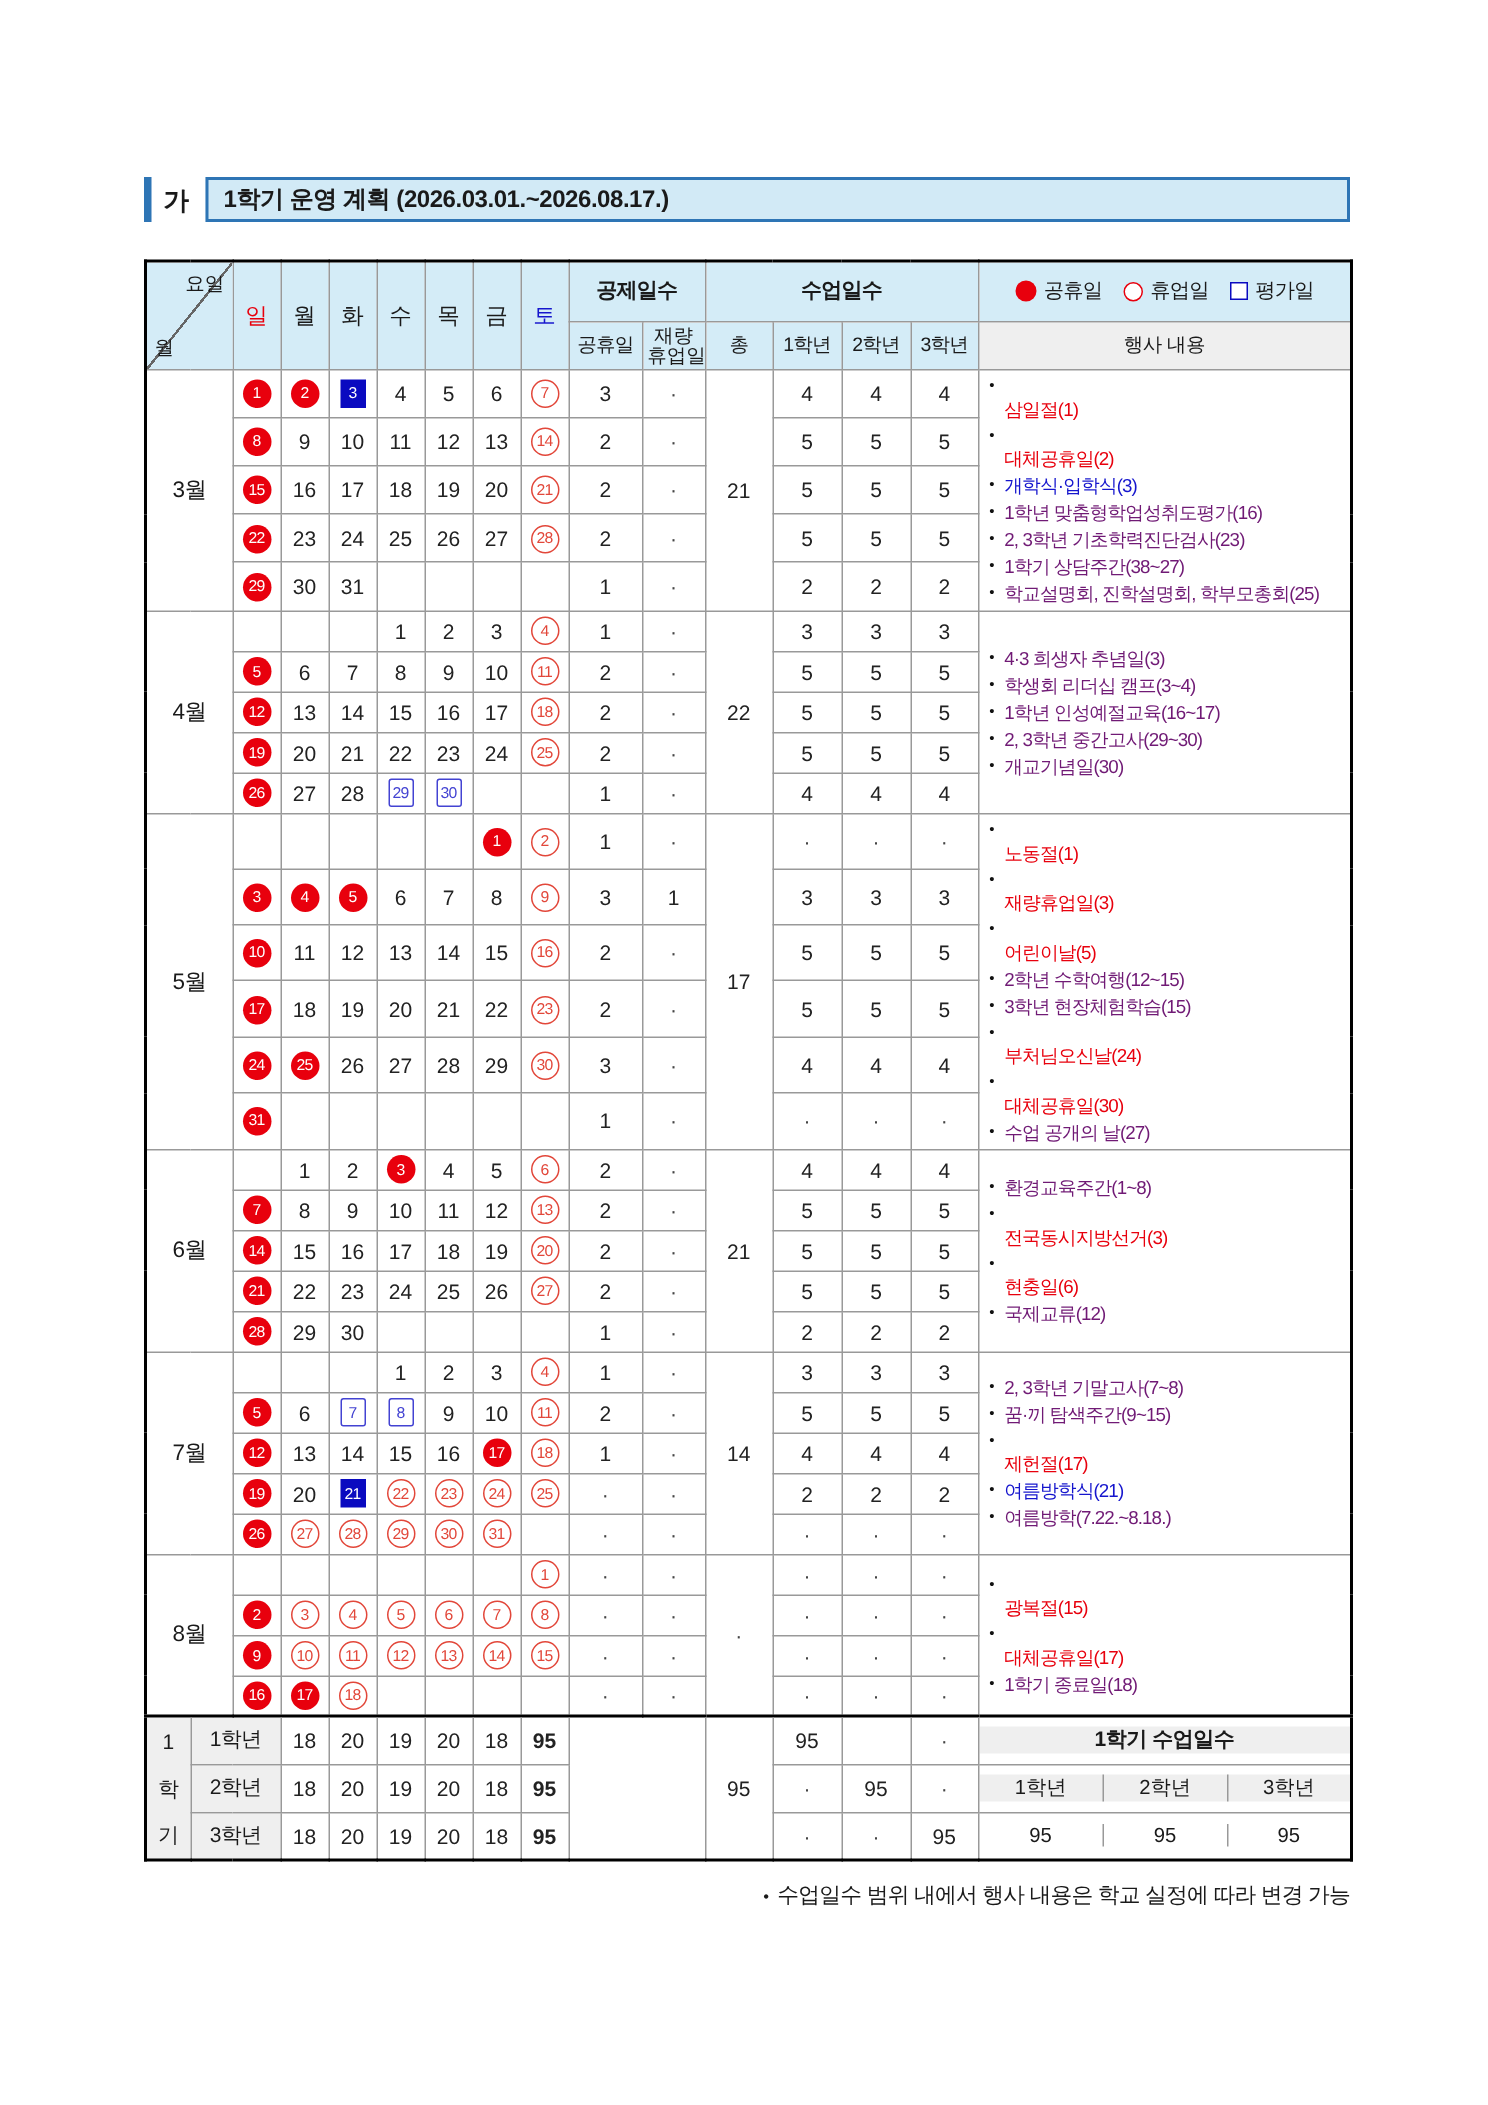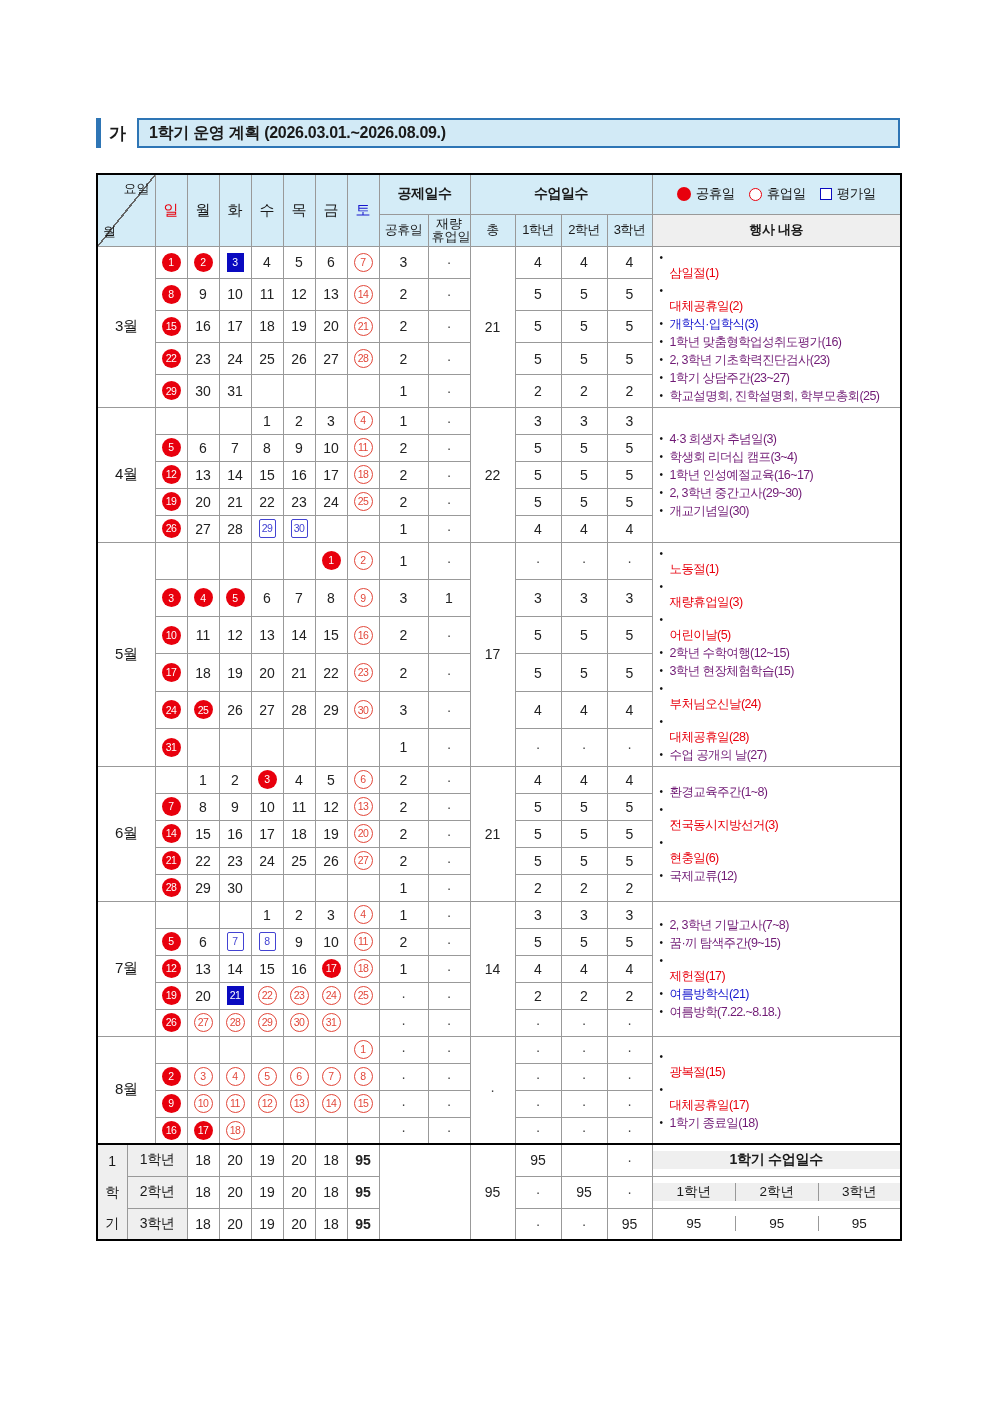--- a/index.html
+++ b/index.html
@@ -26,21 +26,21 @@
   td, th { border:1px solid #999; padding:0; text-align:center; vertical-align:middle; font-weight:normal; overflow:hidden; }
   thead th { background:var(--hdr-bg); }
   .hr1 th { height:40px; }
   .hr2 th { height:32px; font-size:13px; }
   .grp { font-weight:bold; font-size:14px; letter-spacing:-0.5px;text-align:center; }
   .dayname { font-size:15px; }
   .c-red { color:var(--red); }
   .c-blue { color:var(--blue-text); }
   .subhdr { font-size:13px; letter-spacing:-0.5px; }
   .wrapcol { font-size:12px; line-height:13px; padding:0 3px; word-break:keep-all; }
-  .events-hdr { background:var(--gray-bg) !important; font-weight:bold; font-size:14px; letter-spacing:-0.3px; }
+  .events-hdr { background:var(--gray-bg) !important; font-weight:normal; font-size:14px; letter-spacing:-0.3px; }
 
   
   .corner { position:relative; }
   .corner .diag { position:absolute; inset:0;
     background:linear-gradient(to bottom right, transparent calc(50% - 0.8px), #666 calc(50% - 0.8px), #666 calc(50% + 0.8px), transparent calc(50% + 0.8px)); }
   .corner .ctop { position:absolute; top:5px; right:5px; font-size:13px; }
   .corner .cbot { position:absolute; bottom:5px; left:5px; font-size:13px; }
 
   
   .legend { display:flex; align-items:center; justify-content:center; gap:6px; font-size:13.5px; letter-spacing:-0.5px; }
@@ -86,21 +86,21 @@
   .footnote .b { font-size:11px; margin-right:6px; }
 </style>
 </head>
 <body>
 
 <div class="page">
 
   <div class="titlebar">
     <div class="ga-bar"></div>
     <div class="ga-label">가</div>
-    <div class="title-box">1학기 운영 계획 (2026.03.01.~2026.08.09.)</div>
+    <div class="title-box">1학기 운영 계획 (2026.03.01.~2026.08.17.)</div>
   </div>
 
   <table>
     <colgroup>
       <col style="width:30px">
         <col style="width:28px">
       <col style="width:32px">
         <col style="width:32px">
         <col style="width:32px">
         <col style="width:32px">
@@ -190,21 +190,21 @@
             <div class="ev black">
               <span class="b">•</span>
               <span class="t">1학년 맞춤형학업성취도평가(16)</span>
             </div>
             <div class="ev black">
               <span class="b">•</span>
               <span class="t">2, 3학년 기초학력진단검사(23)</span>
             </div>
             <div class="ev black">
               <span class="b">•</span>
-              <span class="t">1학기 상담주간(23~27)</span>
+              <span class="t">1학기 상담주간(38~27)</span>
             </div>
             <div class="ev black">
               <span class="b">•</span>
               <span class="t">학교설명회, 진학설명회, 학부모총회(25)</span>
             </div>
           </td>
         </tr>
         <tr class="cal-row">
           <td class="day-cell"><span class="mk fc">8</span></td>
           <td class="day-cell">9</td>
@@ -390,21 +390,21 @@
             <div class="ev black">
               <span class="b">•</span>
               <span class="t">3학년 현장체험학습(15)</span>
             </div>
             <div class="ev red">
               <span class="b">•</span>
               <span class="t">부처님오신날(24)</span>
             </div>
             <div class="ev red">
               <span class="b">•</span>
-              <span class="t">대체공휴일(28)</span>
+              <span class="t">대체공휴일(30)</span>
             </div>
             <div class="ev black">
               <span class="b">•</span>
               <span class="t">수업 공개의 날(27)</span>
             </div>
           </td>
         </tr>
         <tr class="cal-row">
           <td class="day-cell"><span class="mk fc">3</span></td>
           <td class="day-cell"><span class="mk fc">4</span></td>
@@ -789,14 +789,17 @@
             <div class="sr-grid">
               <span>95</span>
               <span>95</span>
               <span>95</span>
             </div>
           </td>
         </tr>
       </tbody>
   </table>
 
+  <div class="footnote">
+    <span class="b">•</span><span>수업일수 범위 내에서 행사 내용은 학교 실정에 따라 변경 가능</span>
+  </div>
 
 </div>
 
 </body></html>

